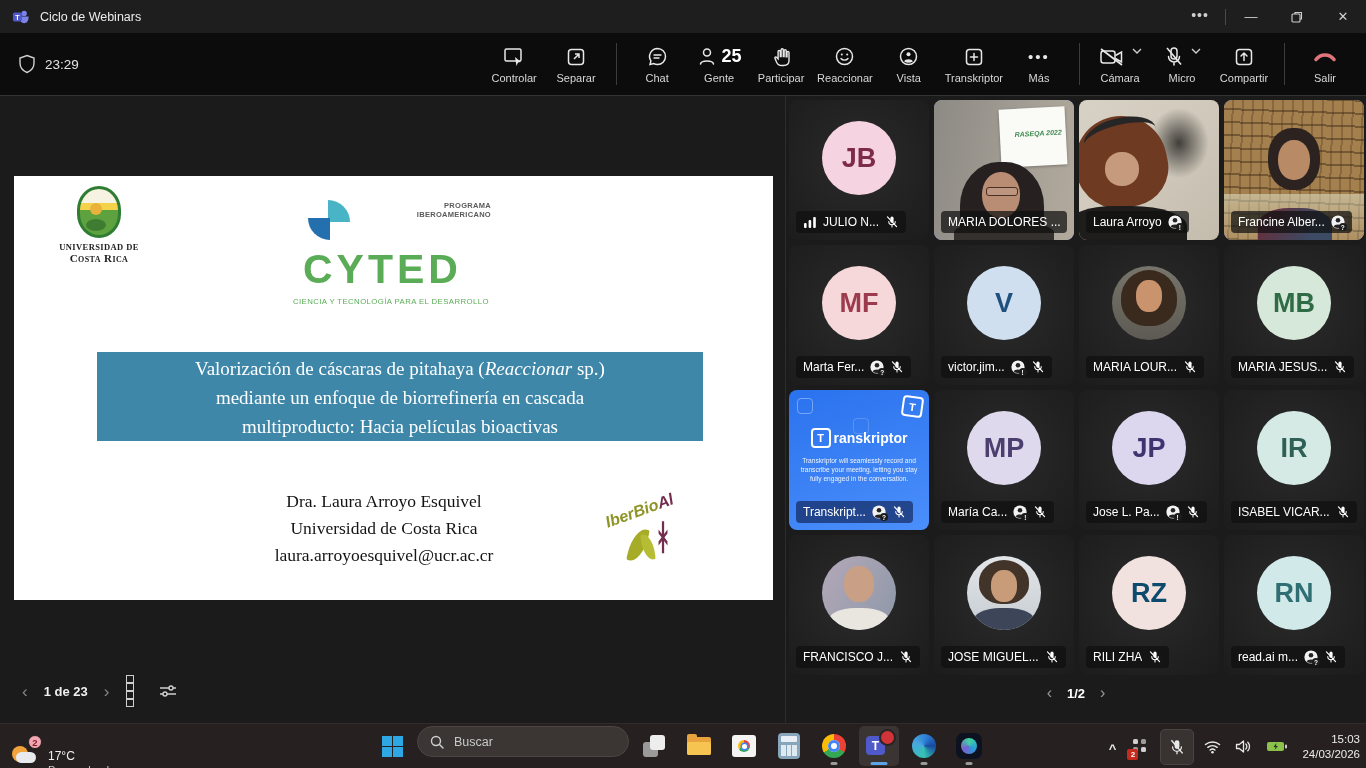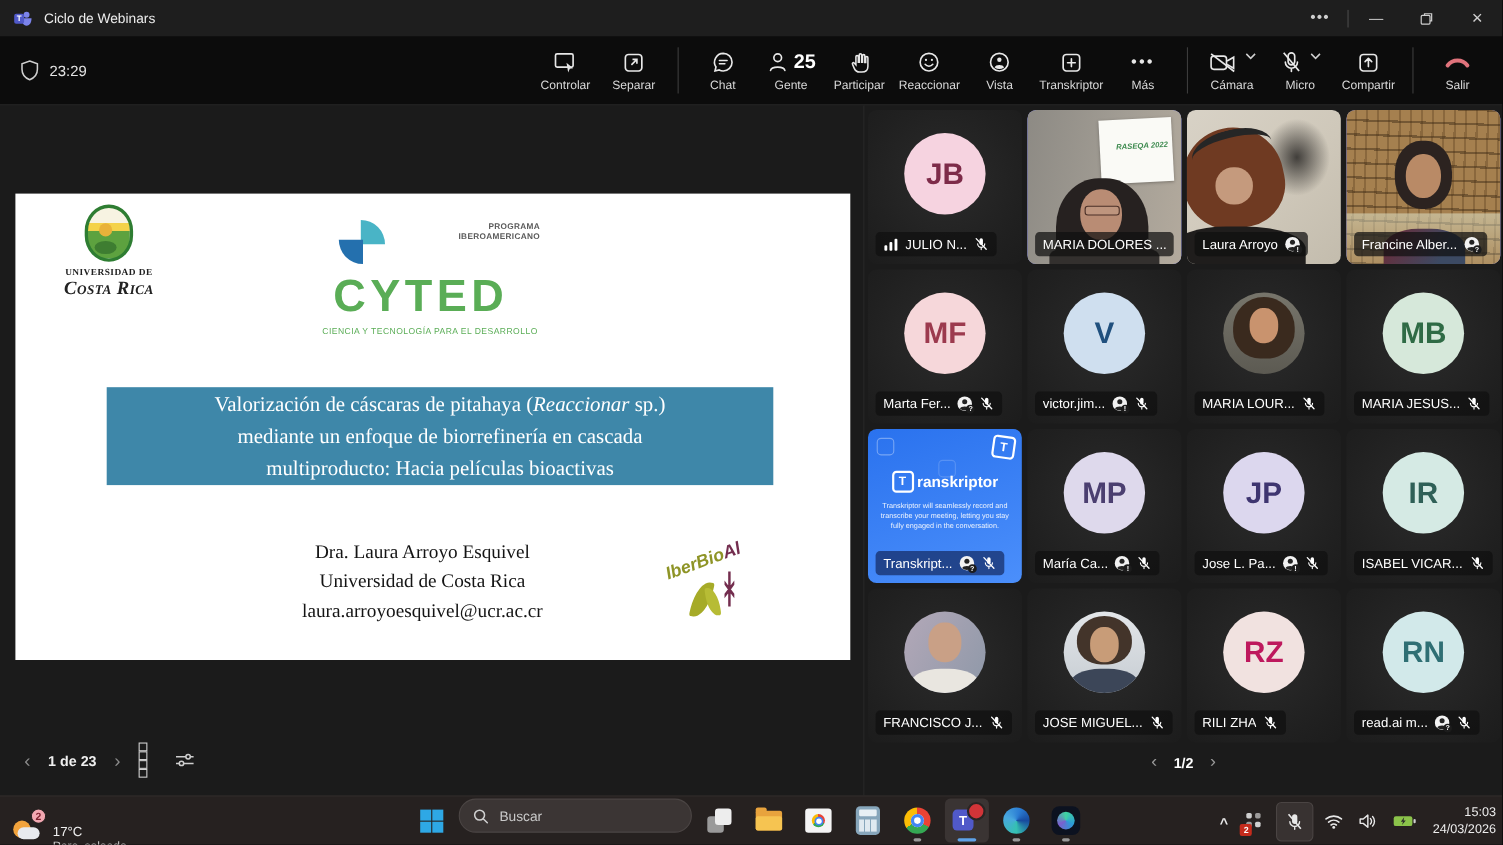--- a/index.html
+++ b/index.html
@@ -29,21 +29,21 @@
   .main{position:absolute;top:96px;left:0;width:1366px;height:627px;display:flex;background:#1b1b1b;}
   .stage{position:relative;width:786px;height:627px;background:#1b1b1b;border-right:1px solid #2c2c2c;box-sizing:border-box;}
   .slide{position:absolute;left:14px;top:80px;width:759px;height:424px;background:#ffffff;font-family:"Liberation Serif",serif;}
   
   .ucr{position:absolute;left:30px;top:10px;width:110px;text-align:center;color:#222;}
   .ucr-emblem{width:38px;height:46px;margin:0 auto;border:3px solid #2e7d32;border-radius:50%/46%;
       background:linear-gradient(180deg,#f7f3e2 0 30%,#f4d24a 30% 45%,#5da23f 45% 100%);position:relative;overflow:hidden;}
   .ucr-emblem:before{content:"";position:absolute;left:10px;top:14px;width:12px;height:12px;border-radius:50%;background:#e9b23a;}
   .ucr-emblem:after{content:"";position:absolute;left:6px;bottom:4px;width:20px;height:12px;border-radius:50%;background:#3e7d31;}
   .ucr-l1{font-size:8.5px;font-weight:bold;letter-spacing:.4px;margin-top:4px;}
-  .ucr-l2{font-size:17px;font-weight:bold;letter-spacing:.4px;margin-top:0px;font-variant:small-caps;font-style:italic;}
+  .ucr-l2{font-size:11px;font-weight:bold;letter-spacing:.4px;margin-top:0px;font-variant:small-caps;}
   
   .cyted{position:absolute;left:277px;top:22px;width:200px;}
   .pinwheel{position:absolute;left:15px;top:2px;width:46px;height:42px;}
   .pw-a{position:absolute;left:22px;top:0;width:22px;height:22px;background:#49b4c6;border-radius:0 100% 0 0;}
   .pw-b{position:absolute;left:2px;top:18px;width:22px;height:22px;background:#2470ae;border-radius:0 0 0 100%;}
   .cyted-prog{position:absolute;right:0px;top:3px;text-align:right;font-family:"Liberation Sans",sans-serif;font-size:7.5px;font-weight:bold;color:#5a5a5a;line-height:9px;letter-spacing:.3px;}
   .cyted-name{position:absolute;left:12px;top:48px;font-family:"Liberation Sans",sans-serif;font-size:41px;font-weight:bold;letter-spacing:4px;color:#5aad56;}
   .cyted-tag{position:absolute;left:2px;top:99px;width:200px;font-family:"Liberation Sans",sans-serif;font-size:7.8px;color:#5aad56;letter-spacing:.4px;white-space:nowrap;}
   
   .tbox{position:absolute;left:83px;top:176px;width:606px;height:89px;background:#3e87a9;color:#fff;
@@ -704,21 +704,21 @@
                   <rect x="6.2" y="1.8" width="3.6" height="7" rx="1.8" fill="#fff"></rect>
                   <path d="M4.3 7.5a3.7 3.7 0 0 0 7.4 0" fill="none" stroke="#fff" stroke-width="1.2" stroke-linecap="round"></path>
                   <path d="M8 11.4v2.2" stroke="#fff" stroke-width="1.2" stroke-linecap="round"></path>
                   <path d="M2.8 2.2l10.4 11" stroke="#fff" stroke-width="1.4" stroke-linecap="round"></path>
                 </svg>
               </span>
           </div>
         </div>
 
         <div class="tile">
-          <div class="avatar" style="background:#f1e2e0;color:#be185d;">
+          <div class="avatar" style="background:#f1e2e0;color:#0c4a6e;">
               <span>RZ</span>
             </div>
           <div class="plabel">
             <span class="nm">RILI ZHA</span>
             <span class="micoff js-mic">
                 <svg width="14" height="14" viewBox="0 0 16 16">
                   <rect x="6.2" y="1.8" width="3.6" height="7" rx="1.8" fill="#fff"></rect>
                   <path d="M4.3 7.5a3.7 3.7 0 0 0 7.4 0" fill="none" stroke="#fff" stroke-width="1.2" stroke-linecap="round"></path>
                   <path d="M8 11.4v2.2" stroke="#fff" stroke-width="1.2" stroke-linecap="round"></path>
                   <path d="M2.8 2.2l10.4 11" stroke="#fff" stroke-width="1.4" stroke-linecap="round"></path>

